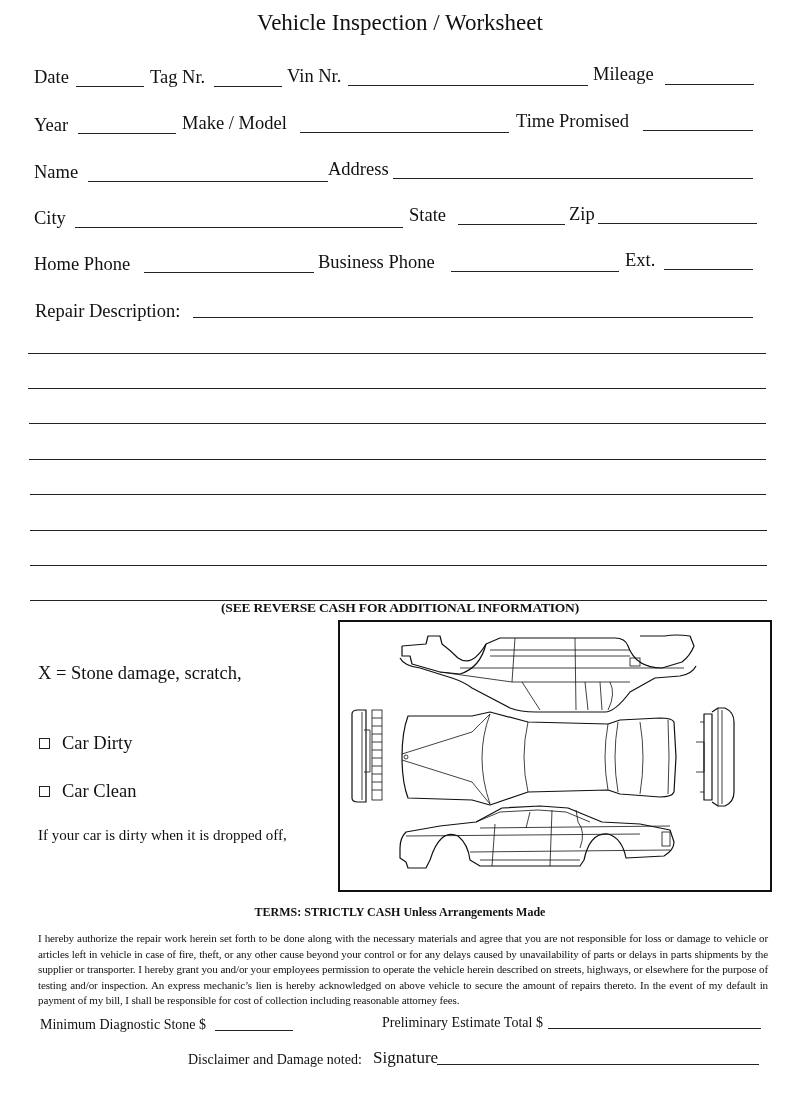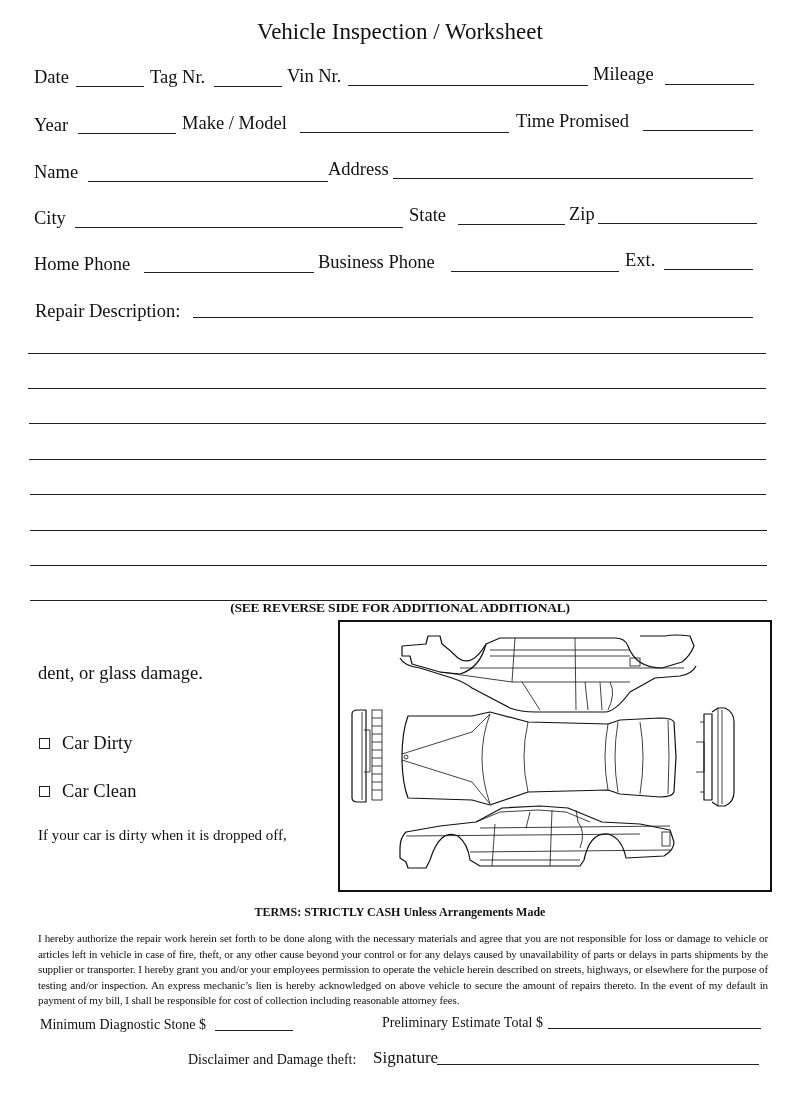--- a/index.html
+++ b/index.html
@@ -2,21 +2,21 @@
 <html><head>
 <meta charset="utf-8">
 <style>
   html, body { margin: 0; padding: 0; }
   body {
     width: 800px; height: 1093px; position: relative; overflow: hidden;
     background: #ffffff; color: #111;
     font-family: "Liberation Serif", "DejaVu Serif", serif;
   }
   .abs { position: absolute; white-space: nowrap; }
-  .title { left: 0; width: 800px; top: 10px; text-align: center; font-size: 23px; margin-top: 9px; }
+  .title { left: 0; width: 800px; top: 10px; text-align: center; font-size: 23px; }
   .lbl { font-size: 18.5px; }
   .line { position: absolute; height: 0; border-bottom: 1.5px solid #222; }
   .field { position: absolute; height: 20px; background: transparent; border: none; outline: none; cursor: text; }
   .desc-line { position: absolute; height: 0; border-bottom: 1.6px solid #222; }
   .see-rev { left: 0; width: 800px; text-align: center; top: 600px; font-size: 13.5px; font-weight: bold; letter-spacing: -0.2px; }
   .legend { font-size: 18.5px; line-height: 26px; }
   .cb-row { font-size: 18.5px; display: flex; align-items: center; gap: 12px; }
   .cb { width: 9px; height: 9px; border: 1px solid #222; display: inline-block; cursor: pointer; }
   .note { font-size: 15px; line-height: 18px; }
   .diagram-box { position: absolute; left: 338px; top: 620px; width: 430px; height: 268px; border: 2.5px solid #111; }
@@ -86,24 +86,24 @@
 <textarea class="field" style="left: 28px; top: 300px; width: 740px; height: 300px; resize: none; font-family: &quot;Liberation Serif&quot;, serif; font-size: 18px; line-height: 35.5px; padding: 0px 0px 0px 165px; box-sizing: border-box;" value=""></textarea>
 <div class="desc-line" style="left:28px;top:353px;width:738px"></div>
 <div class="desc-line" style="left:28px;top:388px;width:738px"></div>
 <div class="desc-line" style="left:29px;top:423px;width:737px"></div>
 <div class="desc-line" style="left:29px;top:459px;width:737px"></div>
 <div class="desc-line" style="left:30px;top:494px;width:736px"></div>
 <div class="desc-line" style="left:30px;top:530px;width:737px"></div>
 <div class="desc-line" style="left:30px;top:565px;width:737px"></div>
 <div class="desc-line" style="left:30px;top:600px;width:737px"></div>
 
-<div class="abs see-rev">(SEE REVERSE SIDE FOR ADDITIONAL ADDITIONAL)</div>
+<div class="abs see-rev">(SEE REVERSE CASH FOR ADDITIONAL INFORMATION)</div>
 
 <div class="abs legend" style="left:38px;top:660px">
-  <div>dent, or glass damage.</div>
+  <div>X = Stone damage, scratch,</div>
 </div>
 <div class="abs cb-row" style="left:39px;top:733px">
   <span class="cb"></span>
   <span>Car Dirty</span>
 </div>
 <div class="abs cb-row" style="left:39px;top:781px">
   <span class="cb"></span>
   <span>Car Clean</span>
 </div>
 <div class="abs note" style="left:38px;top:826px">
@@ -157,16 +157,16 @@
 <div class="legal">I hereby authorize the repair work herein set forth to be done along with the necessary materials and agree that you are not responsible for loss or damage to vehicle or articles left in vehicle in case of fire, theft, or any other cause beyond your control or for any delays caused by unavailability of parts or delays in parts shipments by the supplier or transporter.  I hereby grant you and/or your employees permission to operate the vehicle herein described on streets, highways, or elsewhere for the purpose of  testing and/or inspection.  An express mechanic’s lien is hereby acknowledged on above vehicle to secure the amount of repairs thereto.  In the event of my default in payment of my bill,  I shall be responsible for cost of collection including reasonable attorney fees.</div>
 
 <div class="abs small" style="left:40px;top:1017px">Minimum Diagnostic Stone $</div>
 <div class="line" style="left:215px;top:1030px;width:78px"></div>
 <input class="field" style="left: 215px; top: 1012px; width: 78px; height: 18px;" value="">
 <div class="abs small" style="left:382px;top:1015px">Preliminary Estimate Total $</div>
 <div class="line" style="left:548px;top:1028px;width:213px"></div>
 <input class="field" style="left: 548px; top: 1010px; width: 213px; height: 18px;" value="">
 
 <div class="abs small" style="left:40px;top:1108px">Form:  AVW (07-00)</div>
-<div class="abs small" style="left:188px;top:1052px">Disclaimer and Damage theft:</div>
+<div class="abs small" style="left:188px;top:1052px">Disclaimer and Damage noted:</div>
 <div class="abs" style="left:373px;top:1048px;font-size:17px">Signature</div>
 <div class="line" style="left:437px;top:1064px;width:322px"></div>
 <input class="field" style="left: 437px; top: 1045px; width: 322px;" value="">
 
 </body></html>

